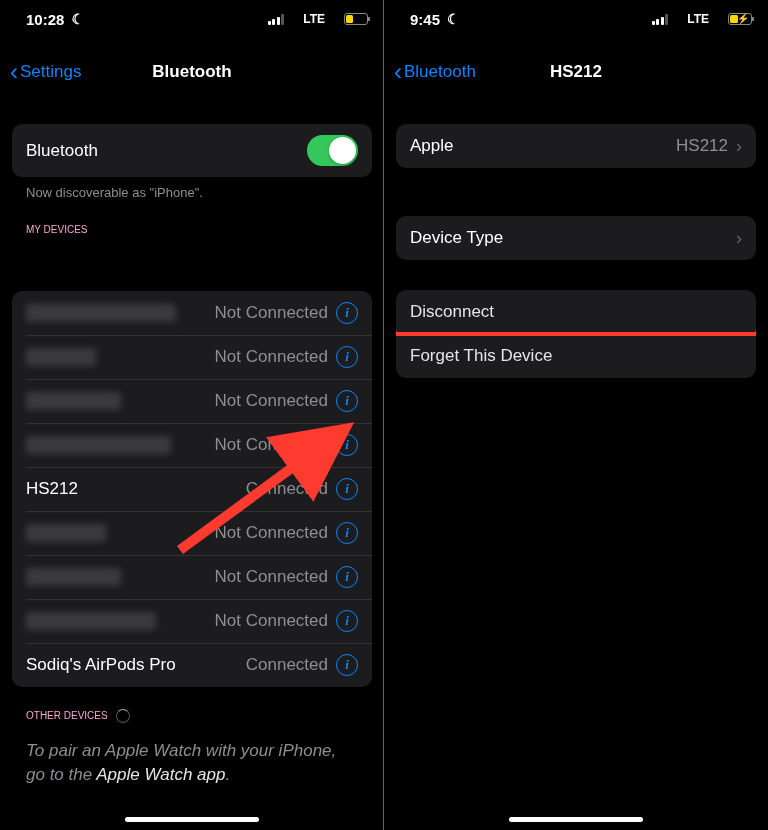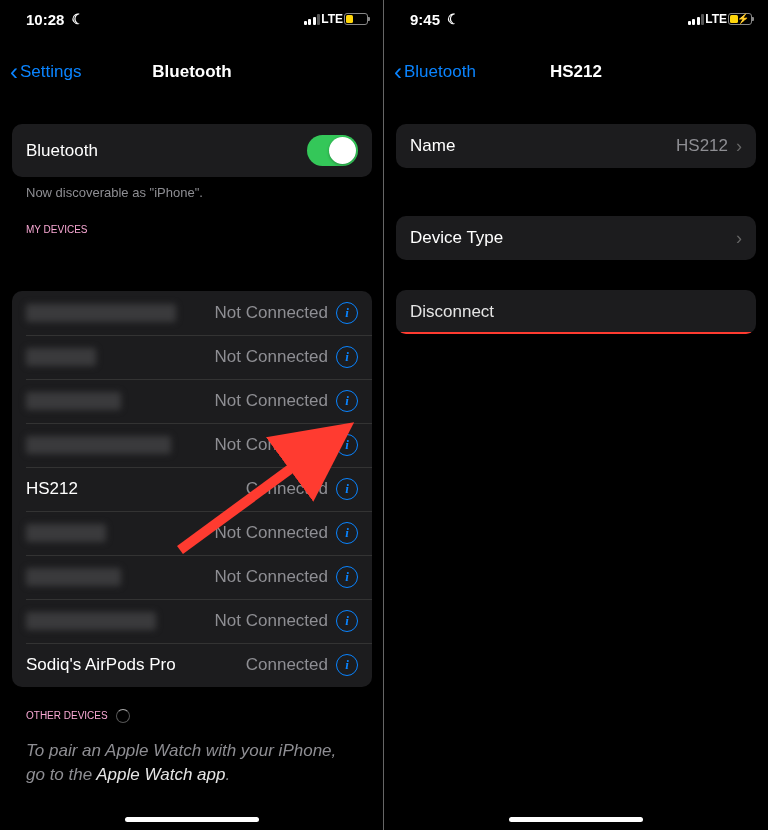--- a/index.html
+++ b/index.html
@@ -43,21 +43,21 @@
       font-weight: 600;
     }
     .status-left {
       display: flex;
       align-items: center;
       gap: 4px;
     }
     .status-right {
       display: flex;
       align-items: center;
-      gap: 1px;
+      gap: 19px;
       font-size: 12px;
     }
     .moon-icon {
       display: inline-block;
       font-size: 14px;
       margin-left: 3px;
     }
     .signal-bars {
       display: flex;
       align-items: flex-end;
@@ -437,39 +437,42 @@
     <div class="back-btn">
       <span class="chevron-left">‹</span>
       <span>Bluetooth</span>
     </div>
     <div class="nav-title">HS212</div>
   </div>
 
   <div class="content">
     <div class="cell-group mt-30">
       <div class="cell">
-        <span class="cell-label">Name</span>
+        <span class="cell-label">Apple</span>
         <span class="cell-right">
           <span>HS212</span>
           <span class="chevron-right">›</span>
         </span>
       </div>
     </div>
 
     <div class="cell-group mt-22">
       <div class="cell">
         <span class="cell-label">Device Type</span>
         <span class="cell-right">
           <span class="chevron-right">›</span>
         </span>
       </div>
     </div>
 
     <div class="cell-group mt-30" style="position:relative;">
       <div class="cell">
         <span class="cell-label link-blue">Disconnect</span>
       </div>
+      <div class="cell">
+        <span class="cell-label link-blue">Forget This Device</span>
+      </div>
       <div class="red-box" style="top:-4px;left:-4px;right:-4px;height:50px;"></div>
     </div>
   </div>
 
   <div class="home-indicator"></div>
 </div>
 
 </body></html>

